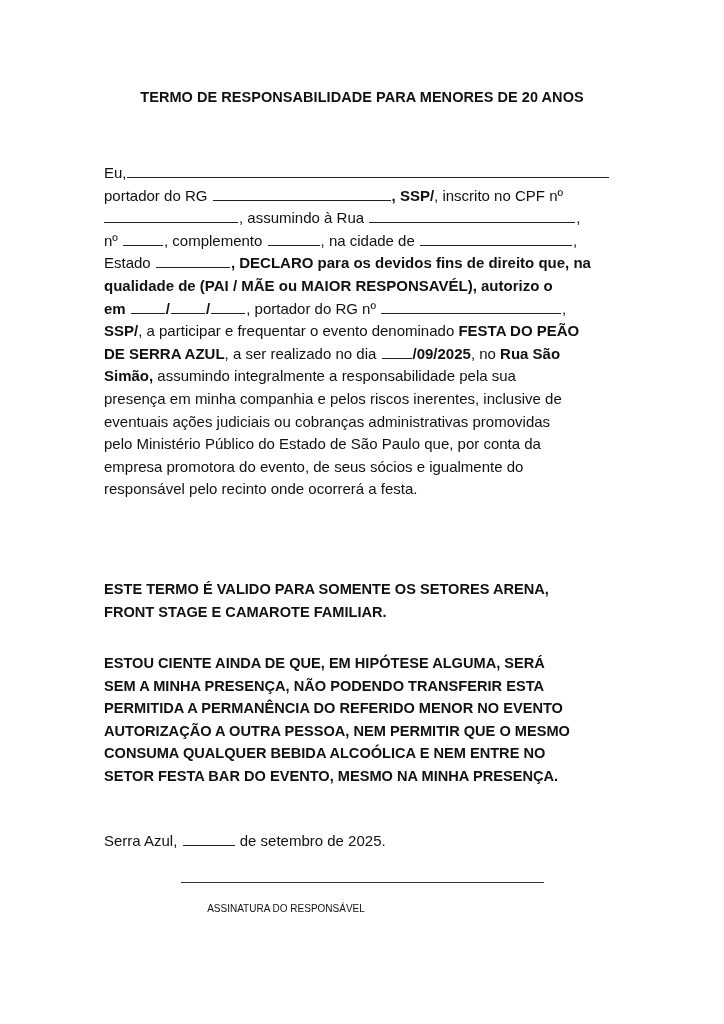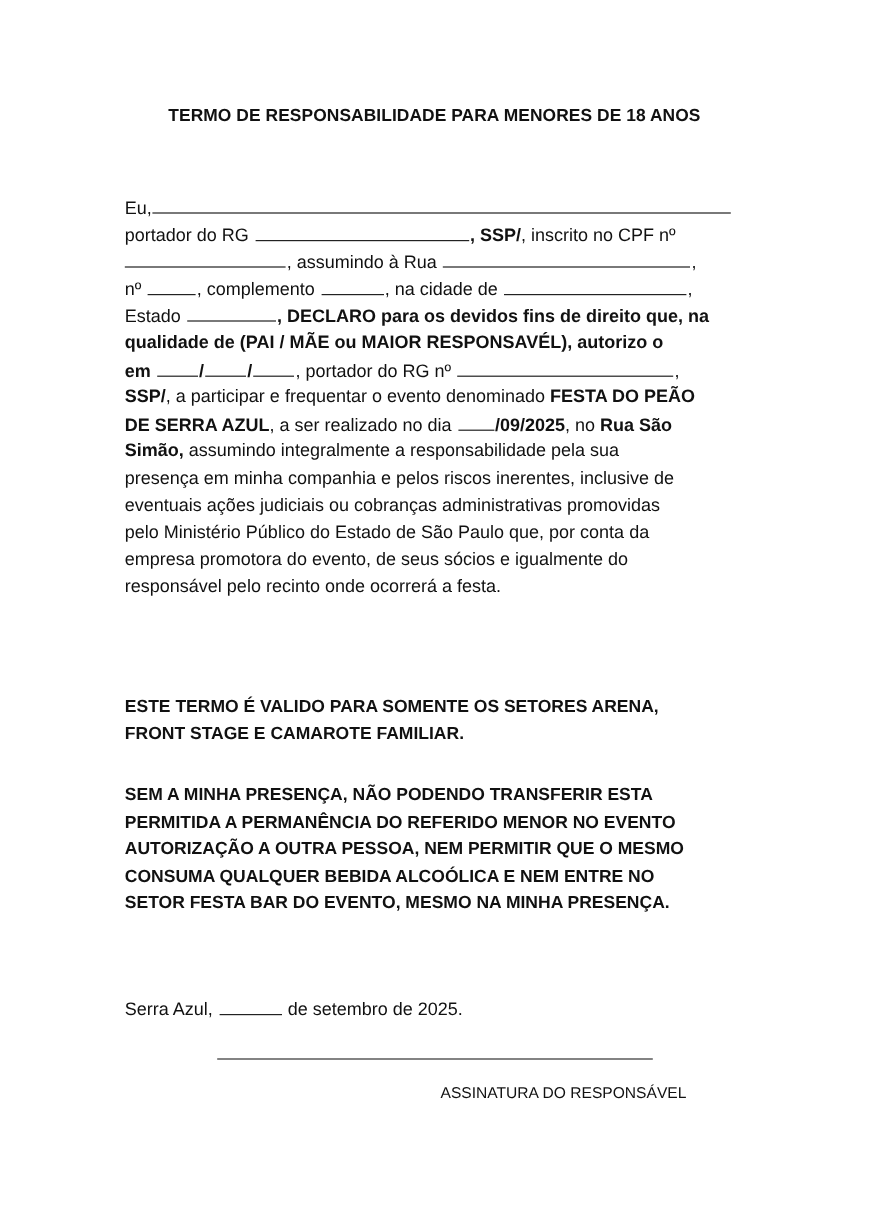--- a/index.html
+++ b/index.html
@@ -6,26 +6,26 @@
   body { width: 724px; height: 1024px; position: relative; overflow: hidden;
          font-family: "Liberation Sans", "DejaVu Sans", sans-serif; color: #111111; }
   .title { position: absolute; top: 89px; left: 0; width: 724px; text-align: center;
            font-weight: bold; font-size: 14.5px; letter-spacing: 0.05px; }
   .para { position: absolute; left: 104px; width: 520px; font-size: 15px; margin-top: 16px; }
   .line { height: 22.6px; line-height: 22.6px; white-space: pre; }
   .b { font-weight: bold; }
   .u { display: inline-block; border-bottom: 1.2px solid #222; height: 15px; vertical-align: baseline; margin: 0 1px; }
   .caps { font-weight: bold; font-size: 14.6px; }
   .sig-line { position: absolute; left: 181px; top: 882px; width: 363px; border-top: 1.2px solid #333; }
-  .sig-label { position: absolute; left: 0; width: 572px; top: 903px; text-align: right; font-size: 13px; }
+  .sig-label { position: absolute; left: 0; width: 572px; top: 903px; text-align: center; font-size: 10px; }
 </style>
 </head>
 <body>
 
-<div class="title">TERMO DE RESPONSABILIDADE PARA MENORES DE 18 ANOS</div>
+<div class="title">TERMO DE RESPONSABILIDADE PARA MENORES DE 20 ANOS</div>
 
 <div class="para" style="top:146px;">
   <div class="line"><span>Eu,</span><span class="u" style="width:482px;margin-left:0"></span></div>
   <div class="line"><span>portador do RG </span><span class="u" style="width:178px"></span><span class="b">, SSP/</span><span>, inscrito no CPF nº</span></div>
   <div class="line"><span class="u" style="width:134px;margin-left:0"></span><span>, assumindo à Rua </span><span class="u" style="width:206px"></span><span>,</span></div>
   <div class="line"><span>nº </span><span class="u" style="width:40px"></span><span>, complemento </span><span class="u" style="width:52px"></span><span>, na cidade de </span><span class="u" style="width:152px"></span><span>,</span></div>
   <div class="line"><span>Estado </span><span class="u" style="width:74px"></span><span class="b">, DECLARO para os devidos fins de direito que, na</span></div>
   <div class="line b">qualidade de (PAI / MÃE ou MAIOR RESPONSAVÉL), autorizo o</div>
   <div class="line"><span class="b">em </span><span class="u" style="width:34px"></span><span class="b">/</span><span class="u" style="width:34px"></span><span class="b">/</span><span class="u" style="width:34px"></span><span>, portador do RG nº </span><span class="u" style="width:180px"></span><span>,</span></div>
   <div class="line"><span class="b">SSP/</span><span>, a participar e frequentar o evento denominado </span><span class="b">FESTA DO PEÃO</span></div>
@@ -37,20 +37,21 @@
   <div class="line">empresa promotora do evento, de seus sócios e igualmente do</div>
   <div class="line">responsável pelo recinto onde ocorrerá a festa.</div>
 </div>
 
 <div class="para caps" style="top:562px;">
   <div class="line">ESTE TERMO É VALIDO PARA SOMENTE OS SETORES ARENA,</div>
   <div class="line">FRONT STAGE E CAMAROTE FAMILIAR.</div>
 </div>
 
 <div class="para caps" style="top:636px;">
+  <div class="line">ESTOU CIENTE AINDA DE QUE, EM HIPÓTESE ALGUMA, SERÁ</div>
   <div class="line">SEM A MINHA PRESENÇA, NÃO PODENDO TRANSFERIR ESTA</div>
   <div class="line">PERMITIDA A PERMANÊNCIA DO REFERIDO MENOR NO EVENTO</div>
   <div class="line">AUTORIZAÇÃO A OUTRA PESSOA, NEM PERMITIR QUE O MESMO</div>
   <div class="line">CONSUMA QUALQUER BEBIDA ALCOÓLICA E NEM ENTRE NO</div>
   <div class="line">SETOR FESTA BAR DO EVENTO, MESMO NA MINHA PRESENÇA.</div>
 </div>
 
 <div class="para" style="top:814px;">
   <div class="line"><span>Serra Azul, </span><span class="u" style="width:52px"></span><span> de setembro de 2025.</span></div>
 </div>

